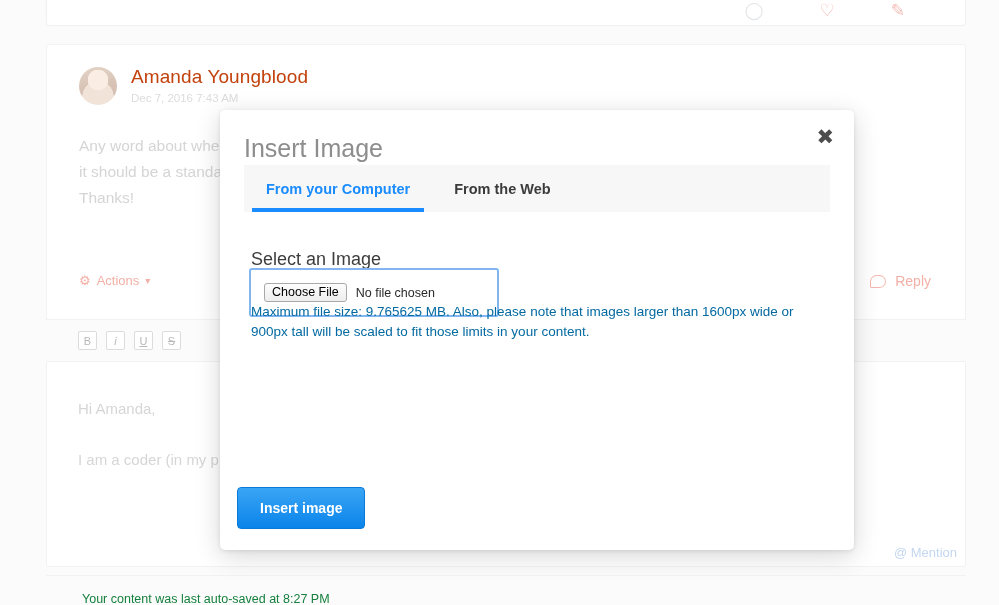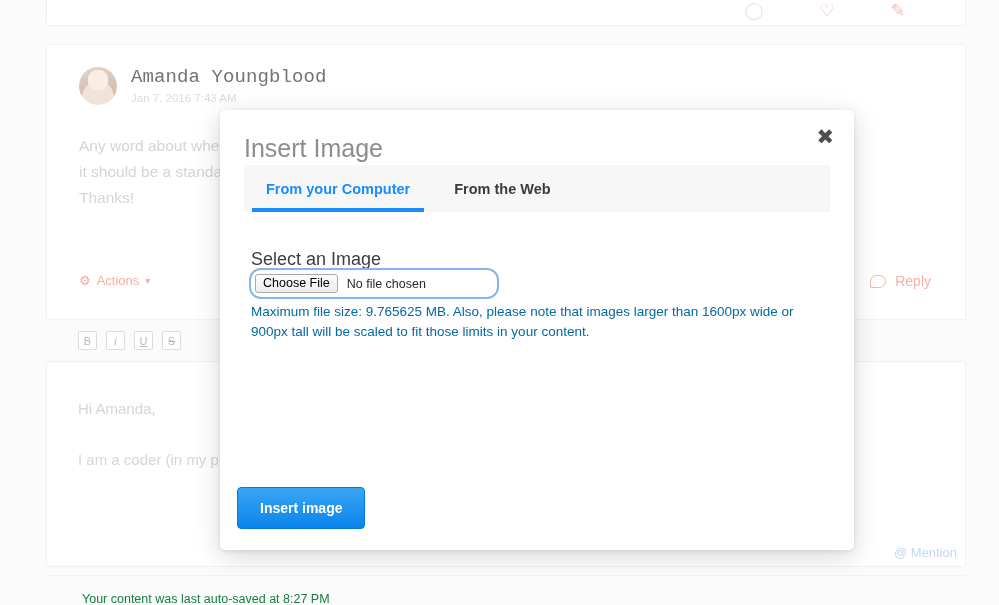--- a/index.html
+++ b/index.html
@@ -41,23 +41,22 @@
   .post-head { position: absolute; left: 32px; top: 22px; display: flex; gap: 14px; }
   .avatar {
     width: 38px; height: 38px; border-radius: 50%;
     background:
       radial-gradient(circle at 50% 34%, #f7e0cf 0 32%, rgba(247,224,207,0) 33%),
       radial-gradient(circle at 50% 78%, #e8cdbb 0 44%, rgba(232,205,187,0) 45%),
       linear-gradient(170deg, #cdb39b 0%, #b8927a 52%, #a9846c 100%);
     opacity: .55;
   }
   .author-name {
-    color: #737373; font-size: 19px; line-height: 20px;
+    color: #c2410c; font-size: 19px; line-height: 20px;
     letter-spacing: .1px;
-    font-family: Liberation Mono, monospace;
   }
   .post-date { color: #dcdcdc; font-size: 11.5px; margin-top: 5px; }
 
   .post-body {
     position: absolute; left: 32px; top: 88px;
     width: 890px;
     color: #d5d5d5; font-size: 15.5px; line-height: 26px;
   }
   .post-body p { margin: 0; }
 
@@ -166,21 +165,21 @@
     height: 4px; background: #1a8cff;
   }
 
   .section-title {
     position: absolute; left: 31px; top: 139px;
     color: #3d3d3d; font-size: 18px;
   }
 
   .file-wrap {
     position: absolute; left: 29px; top: 158px;
-    padding: 4px; border-radius: 12px;
+    padding: 13px; border-radius: 3px;
     border: 2px solid #82b6f0;
     background: #fff;
     width: 250px;
   }
   .file-row { display: flex; align-items: center; height: 19px; }
   .choose-btn {
     border: 1px solid #a9a9a9; border-radius: 3px;
     background: linear-gradient(#fdfdfd, #eeeeee);
     font-size: 12.5px; color: #000; padding: 1px 7px; line-height: 15px;
     font-family: "Liberation Sans", sans-serif; cursor: pointer;
@@ -216,21 +215,21 @@
         <span class="prev-ico">✎</span>
       </div>
     </div>
 
     <div class="post-card">
 
       <div class="post-head">
         <div class="avatar"></div>
         <div>
           <div class="author-name">Amanda Youngblood</div>
-          <div class="post-date">Jan 7, 2016 7:43 AM</div>
+          <div class="post-date">Dec 7, 2016 7:43 AM</div>
         </div>
       </div>
 
       <div class="post-body">
         <p>Any word about whe</p>
         <p>it should be a standa</p>
         <p>Thanks!</p>
       </div>
 
       <div class="actions-row">

